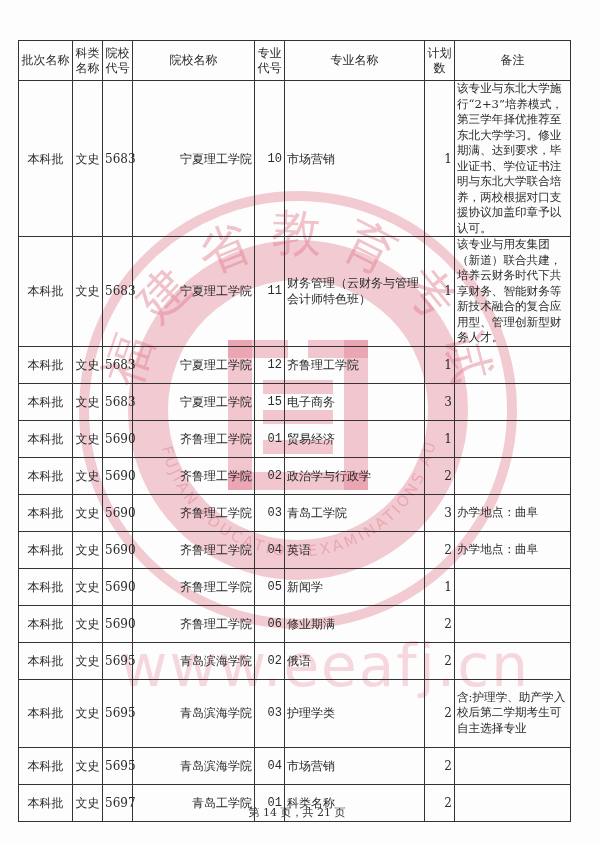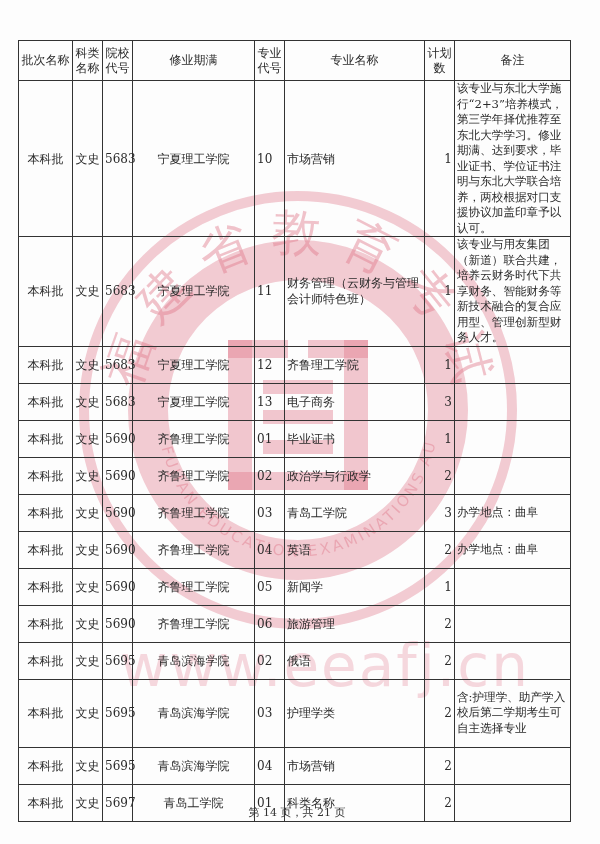--- a/index.html
+++ b/index.html
@@ -62,22 +62,22 @@
   }
   table.plan th {
     font-weight: normal;
     text-align: center;
     height: 39px;
     line-height: 15px;
     font-size: 12px;
   }
   td.c-batch, td.c-cat { text-align: center; }
   td.c-code { padding: 0 1px; }
-  td.c-school { text-align: center; padding-left: 3px; }
-  td.c-mcode { text-align: left; }
+  td.c-school { text-align: right; padding-left: 3px; }
+  td.c-mcode { text-align: right; font-family: Liberation Mono, monospace; }
   td.c-major { text-align: left; padding-left: 3px; }
   td.c-plan { text-align: right; padding-right: 1px; }
   td.c-note { text-align: left; padding: 2px 3px; line-height: 15.5px; font-size: 11.6px; }
   tr.r-std td { height: 36px; }
   .footer {
     position: absolute;
     left: 0;
     width: 594px;
     top: 805px;
     text-align: center;
@@ -127,21 +127,21 @@
       <col style="width:30px">
       <col style="width:140px">
       <col style="width:30px">
       <col style="width:116px">
     </colgroup>
     <thead>
       <tr>
         <th>批次名称</th>
         <th>科类名称</th>
         <th>院校代号</th>
-        <th>修业期满</th>
+        <th>院校名称</th>
         <th>专业代号</th>
         <th>专业名称</th>
         <th>计划数</th>
         <th>备注</th>
       </tr>
     </thead>
     <tbody>
 
       <tr style="height:155px">
         <td class="c-batch">本科批</td>
@@ -173,32 +173,32 @@
         <td class="c-mcode">12</td>
         <td class="c-major">齐鲁理工学院</td>
         <td class="c-plan">1</td>
         <td class="c-note"></td>
       </tr>
       <tr class="r-std">
         <td class="c-batch">本科批</td>
         <td class="c-cat">文史</td>
         <td class="c-code">5683</td>
         <td class="c-school">宁夏理工学院</td>
-        <td class="c-mcode">13</td>
+        <td class="c-mcode">15</td>
         <td class="c-major">电子商务</td>
         <td class="c-plan">3</td>
         <td class="c-note"></td>
       </tr>
       <tr class="r-std">
         <td class="c-batch">本科批</td>
         <td class="c-cat">文史</td>
         <td class="c-code">5690</td>
         <td class="c-school">齐鲁理工学院</td>
         <td class="c-mcode">01</td>
-        <td class="c-major">毕业证书</td>
+        <td class="c-major">贸易经济</td>
         <td class="c-plan">1</td>
         <td class="c-note"></td>
       </tr>
       <tr class="r-std">
         <td class="c-batch">本科批</td>
         <td class="c-cat">文史</td>
         <td class="c-code">5690</td>
         <td class="c-school">齐鲁理工学院</td>
         <td class="c-mcode">02</td>
         <td class="c-major">政治学与行政学</td>
@@ -234,21 +234,21 @@
         <td class="c-major">新闻学</td>
         <td class="c-plan">1</td>
         <td class="c-note"></td>
       </tr>
       <tr class="r-std">
         <td class="c-batch">本科批</td>
         <td class="c-cat">文史</td>
         <td class="c-code">5690</td>
         <td class="c-school">齐鲁理工学院</td>
         <td class="c-mcode">06</td>
-        <td class="c-major">旅游管理</td>
+        <td class="c-major">修业期满</td>
         <td class="c-plan">2</td>
         <td class="c-note"></td>
       </tr>
       <tr class="r-std">
         <td class="c-batch">本科批</td>
         <td class="c-cat">文史</td>
         <td class="c-code">5695</td>
         <td class="c-school">青岛滨海学院</td>
         <td class="c-mcode">02</td>
         <td class="c-major">俄语</td>

